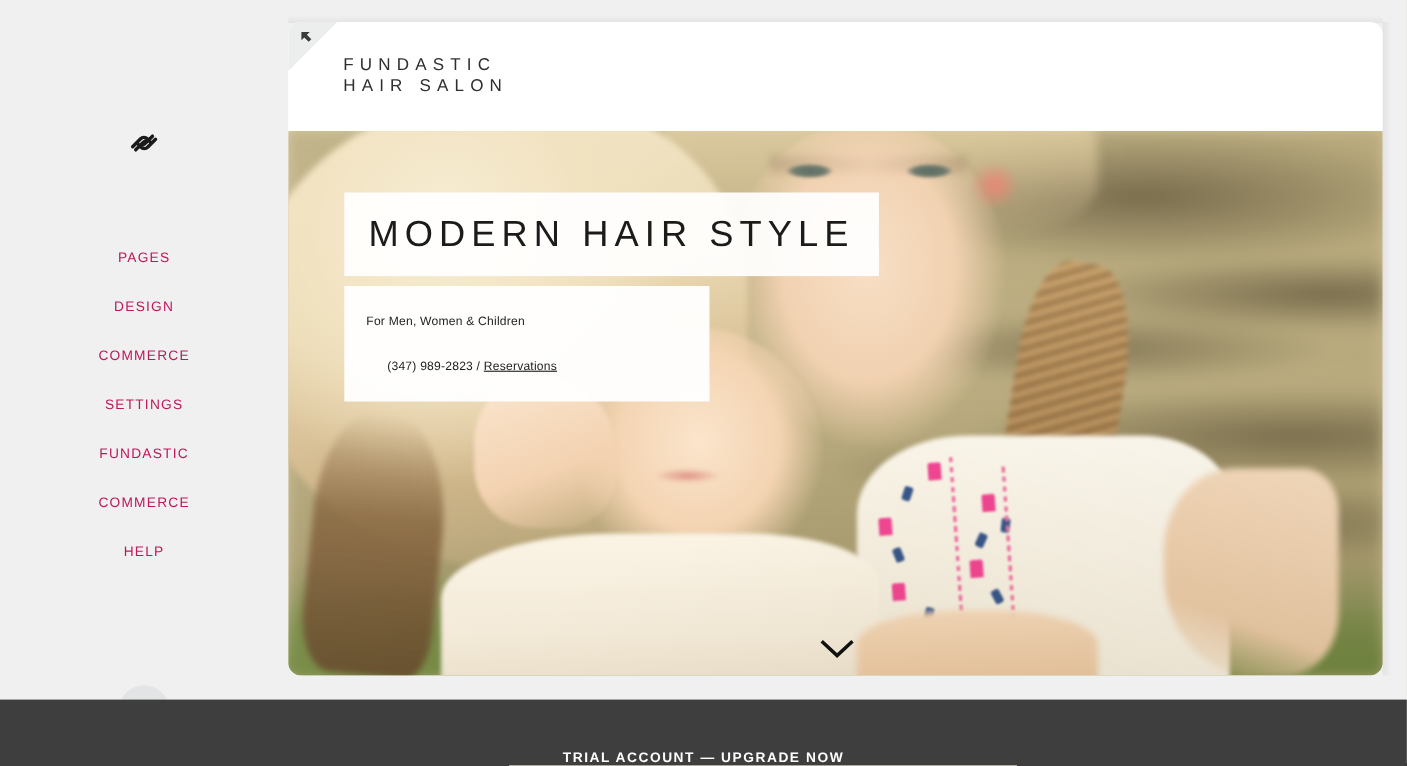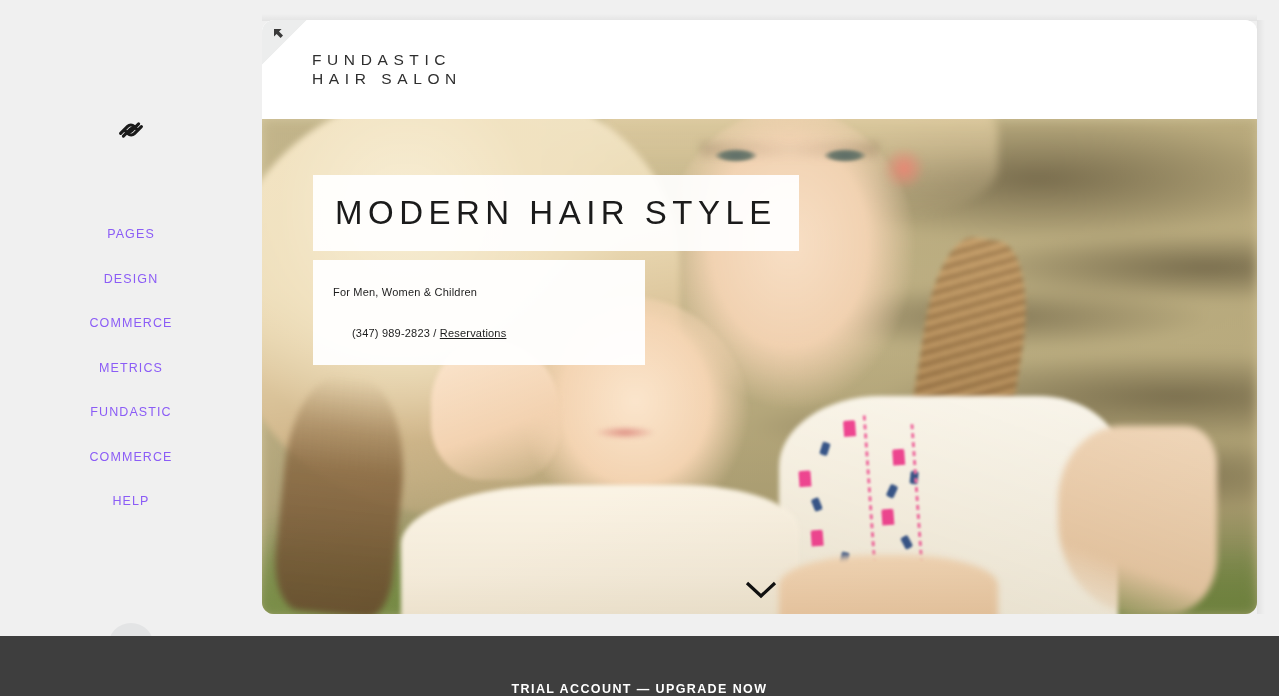--- a/index.html
+++ b/index.html
@@ -41,21 +41,21 @@
     top: 228px;
     left: 0;
     width: 262px;
   }
   .admin-nav-item {
     display: block;
     width: 100%;
     text-align: center;
     font-size: 12.5px;
     letter-spacing: 1.1px;
-    color: #8b5cf6;
+    color: #be185d;
     font-weight: 400;
     padding: 0;
     margin-bottom: 31.5px;
     line-height: 13px;
     cursor: pointer;
     user-select: none;
   }
 
   .avatar-circle {
     position: absolute;
@@ -494,21 +494,21 @@
         <path d="M25.4 9.6 L18.4 16.6 a4.6 4.6 0 0 1 -6.5 0"></path>
         <path d="M22.6 6.8 L15.6 13.8 a4.6 4.6 0 0 1 -6.5 0"></path>
       </g>
     </svg>
   </div>
 
   <nav class="admin-nav">
     <div class="admin-nav-item">PAGES</div>
     <div class="admin-nav-item">DESIGN</div>
     <div class="admin-nav-item">COMMERCE</div>
-    <div class="admin-nav-item">METRICS</div>
+    <div class="admin-nav-item">SETTINGS</div>
     <div class="admin-nav-item">FUNDASTIC</div>
     <div class="admin-nav-item">COMMERCE</div>
     <div class="admin-nav-item">HELP</div>
   </nav>
 
   <div class="avatar-circle"></div>
 </div>
 
 <div class="panel-shadow-top"></div>
 <div class="panel-shadow-right"></div>

